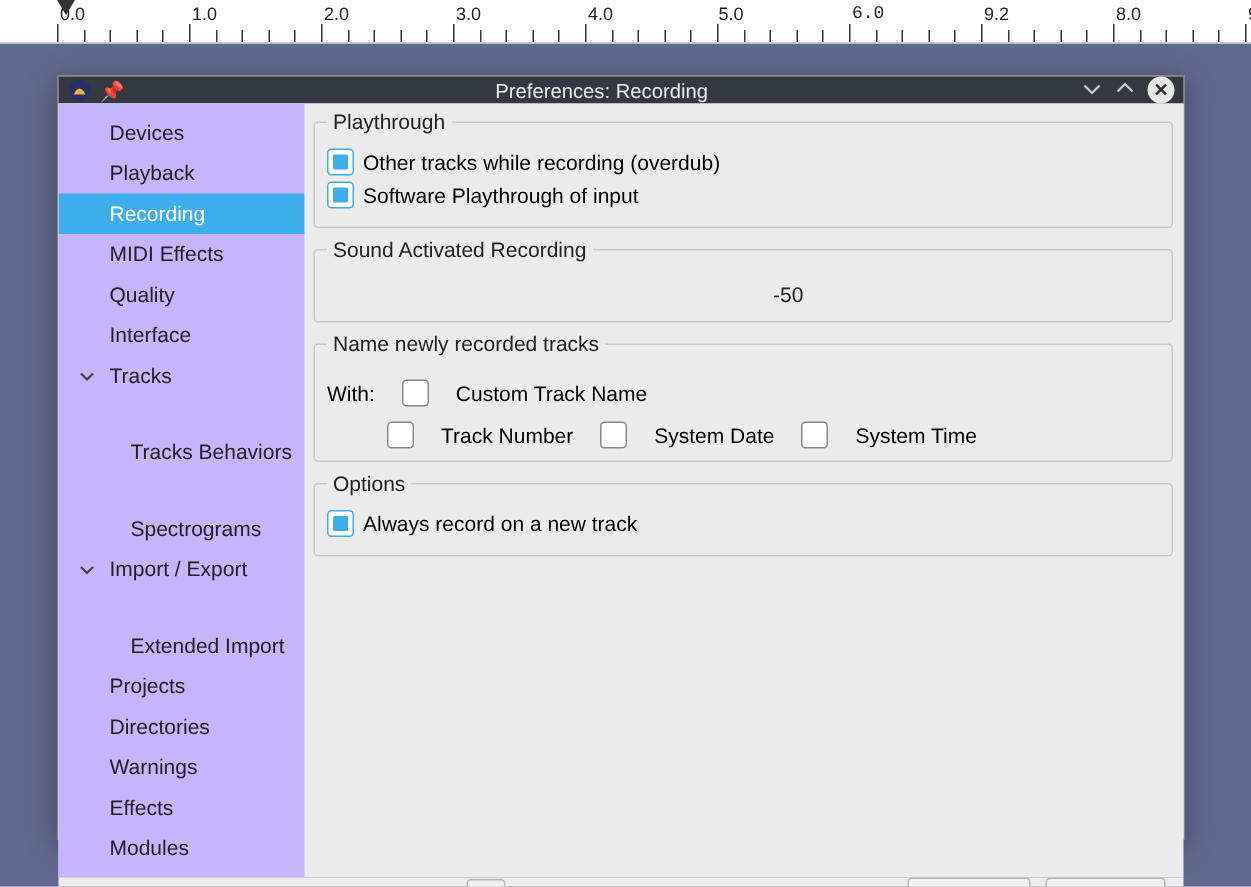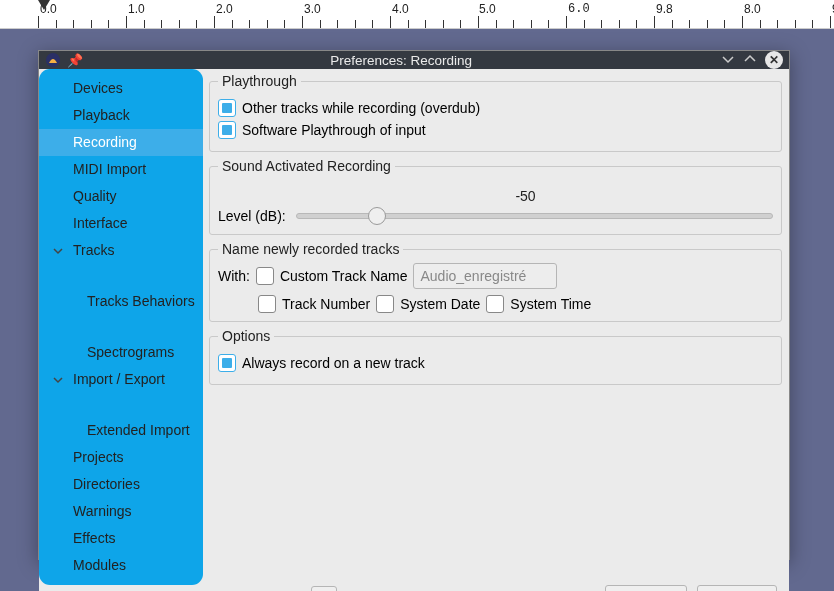--- a/index.html
+++ b/index.html
@@ -17,21 +17,21 @@
 
 .titlebar { background: #343941; height: 28px; display: flex; align-items: center; padding: 0 6px; color: #eaeaea; }
 .titlebar .app-icon { width: 16px; height: 16px; margin-right: 6px; }
 .titlebar .pin-icon { color: #ccc; margin-right: 6px; font-size: 13px; }
 .titlebar .title { flex: 1; text-align: center; font-size: 13.5px; }
 .titlebar .win-btn { margin-left: 8px; color: #ddd; cursor: default; font-size: 14px; }
 .titlebar .close { width: 18px; height: 18px; border-radius: 50%; background: #e7e7e7; color: #333; display: flex; align-items: center; justify-content: center; font-size: 12px; margin-left: 8px; font-weight: bold; }
 
 .body { flex: 1; display: flex; background: #ebebeb; }
 
-.sidebar { width: 164px; background: #0ea5e9; padding: 6px 0; overflow-y: auto; border-radius: 11px; }
+.sidebar { width: 164px; background: #c4b5fd; padding: 6px 0; overflow-y: auto; }
 .sidebar .item { padding: 3px 8px 3px 34px; color: #222; cursor: default; position: relative; line-height: 1.5; }
 .sidebar .item.selected { background: #3daee9; color: #fff; }
 .sidebar .item.has-chev .chev { position: absolute; left: 14px; top: 6px; font-size: 12px; color: #444; }
 .sidebar .item.child { padding-left: 48px; margin-top: 24px; }
 
 .content { flex: 1; padding: 4px 7px 4px 6px; overflow-y: auto; }
 
 fieldset { border: 1px solid #c9c9c9; border-radius: 3px; margin-bottom: 6px; padding: 6px 8px 8px 8px; }
 legend { padding: 0 4px; color: #222; font-size: 14px; }
 
@@ -43,21 +43,21 @@
 .slider-area { margin-top: 8px; }
 .slider-val { text-align: center; color: #222; margin-left: 60px; margin-bottom: 2px; }
 .slider-row { display: flex; align-items: center; gap: 8px; }
 .slider-label { min-width: 70px; }
 .slider-track { flex: 1; position: relative; height: 20px; }
 .slider-track .rail { position: absolute; top: 50%; left: 0; right: 0; height: 6px; background: #d0d0d0; border: 1px solid #b8b8b8; border-radius: 3px; transform: translateY(-50%); }
 .slider-track .thumb { position: absolute; top: 50%; left: 17%; width: 18px; height: 18px; background: #efefef; border: 1px solid #9a9a9a; border-radius: 50%; transform: translate(-50%, -50%); }
 .slider-ticks { display: flex; justify-content: space-between; margin-top: 2px; margin-left: 78px; }
 .slider-ticks span { font-size: 13px; color: #222; }
 
-.namerow { display: flex; align-items: center; gap: 6px; flex-wrap: wrap; }
+.namerow { display: flex; align-items: center; gap: 18px; flex-wrap: wrap; margin-top: 10px; }
 .textfield { border: 1px solid #b5b5b5; background: #ededed; color: #888; padding: 3px 6px; width: 144px; height: 26px; border-radius: 3px; }
 
 .footer { height: 46px; display: flex; align-items: center; padding: 0 12px; gap: 10px; background: #ebebeb; }
 .footer .spacer { flex: 1; }
 .help-btn { width: 26px; height: 26px; border: 1px solid #b5b5b5; border-radius: 3px; background: #efefef; display: flex; align-items: center; justify-content: center; margin-left: 260px; }
 .help-btn svg circle { fill: #3daee9; }
 .btn { min-width: 80px; height: 28px; border: 1px solid #b5b5b5; border-radius: 3px; background: #efefef; color: #222; display: flex; align-items: center; justify-content: center; padding: 0 18px; }
 </style>
 </head>
 <body>
@@ -99,21 +99,21 @@
       <div class="ruler-tick" style="left: 457.6px; top: 20px;"></div>
       <div class="ruler-tick" style="left: 475.2px; top: 20px;"></div>
       <div class="ruler-tick" style="left: 492.8px; top: 20px;"></div>
       <div class="ruler-tick" style="left: 510.4px; top: 20px;"></div>
       <div class="ruler-label" style="left: 528px; font-family: Liberation Mono, monospace;">6.0</div>
       <div class="ruler-tick major" style="left: 528px; top: 16px;"></div>
       <div class="ruler-tick" style="left: 545.6px; top: 20px;"></div>
       <div class="ruler-tick" style="left: 563.2px; top: 20px;"></div>
       <div class="ruler-tick" style="left: 580.8px; top: 20px;"></div>
       <div class="ruler-tick" style="left: 598.4px; top: 20px;"></div>
-      <div class="ruler-label" style="left: 616px;">9.8</div>
+      <div class="ruler-label" style="left: 616px;">9.2</div>
       <div class="ruler-tick major" style="left: 616px; top: 16px;"></div>
       <div class="ruler-tick" style="left: 633.6px; top: 20px;"></div>
       <div class="ruler-tick" style="left: 651.2px; top: 20px;"></div>
       <div class="ruler-tick" style="left: 668.8px; top: 20px;"></div>
       <div class="ruler-tick" style="left: 686.4px; top: 20px;"></div>
       <div class="ruler-label" style="left: 704px;">8.0</div>
       <div class="ruler-tick major" style="left: 704px; top: 16px;"></div>
       <div class="ruler-tick" style="left: 721.6px; top: 20px;"></div>
       <div class="ruler-tick" style="left: 739.2px; top: 20px;"></div>
       <div class="ruler-tick" style="left: 756.8px; top: 20px;"></div>
@@ -146,21 +146,21 @@
           <polyline points="2,9 7,4 12,9" fill="none" stroke="#ccc" stroke-width="1.5"></polyline>
         </svg></span>
     <span class="close">✕</span>
   </div>
 
   <div class="body">
     <div class="sidebar" id="sidebar">
         <div class="item"><span>Devices</span></div>
         <div class="item"><span>Playback</span></div>
         <div class="item selected"><span>Recording</span></div>
-        <div class="item"><span>MIDI Import</span></div>
+        <div class="item"><span>MIDI Effects</span></div>
         <div class="item"><span>Quality</span></div>
         <div class="item"><span>Interface</span></div>
         <div class="item has-chev"><span class="chev"><svg width="10" height="10">
               <polyline points="1,3 5,7 9,3" fill="none" stroke="#444" stroke-width="1.5"></polyline>
             </svg></span><span>Tracks</span></div>
         <div class="item child"><span>Tracks Behaviors</span></div>
         <div class="item child"><span>Spectrograms</span></div>
         <div class="item has-chev"><span class="chev"><svg width="10" height="10">
               <polyline points="1,3 5,7 9,3" fill="none" stroke="#444" stroke-width="1.5"></polyline>
             </svg></span><span>Import / Export</span></div>
@@ -187,37 +187,29 @@
               <div class="inner"></div>
             </div>
           <span>Software Playthrough of input</span>
         </div>
       </fieldset>
 
       <fieldset>
         <legend>Sound Activated Recording</legend>
         <div class="slider-area">
           <div class="slider-val">-50</div>
-          <div class="slider-row">
-            <span class="slider-label">Level (dB):</span>
-            <div class="slider-track">
-              <div class="rail"></div>
-              <div class="thumb"></div>
-            </div>
-          </div>
         </div>
       </fieldset>
 
       <fieldset>
         <legend>Name newly recorded tracks</legend>
         <div class="namerow" style="margin-bottom:6px;">
           <span>With:</span>
           <div class="check"></div>
           <span>Custom Track Name</span>
-          <input class="textfield" disabled="" value="Audio_enregistré" style="">
         </div>
         <div class="namerow" style="padding-left:40px;">
           <div class="check"></div>
           <span>Track Number</span>
           <div class="check"></div>
           <span>System Date</span>
           <div class="check"></div>
           <span>System Time</span>
         </div>
       </fieldset>

